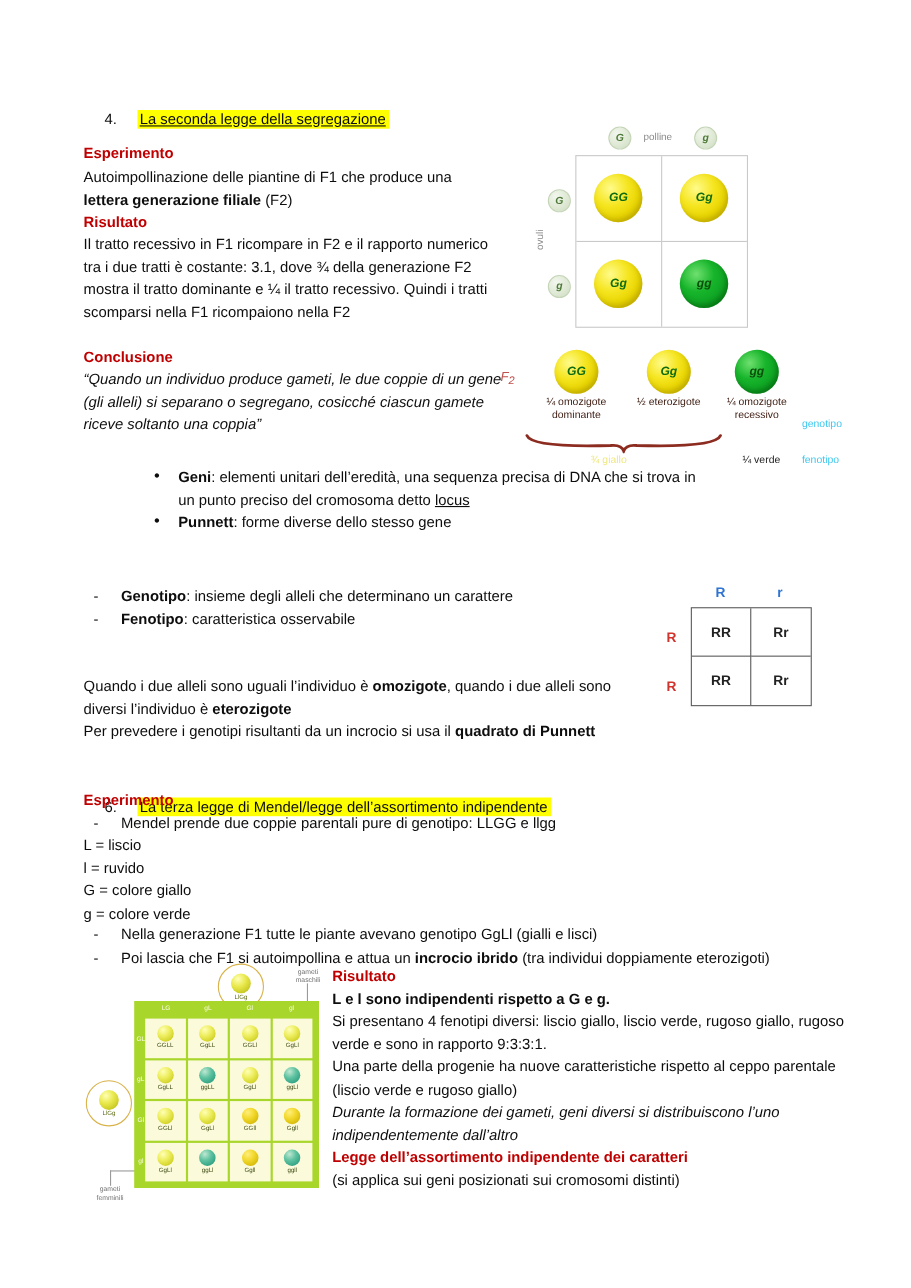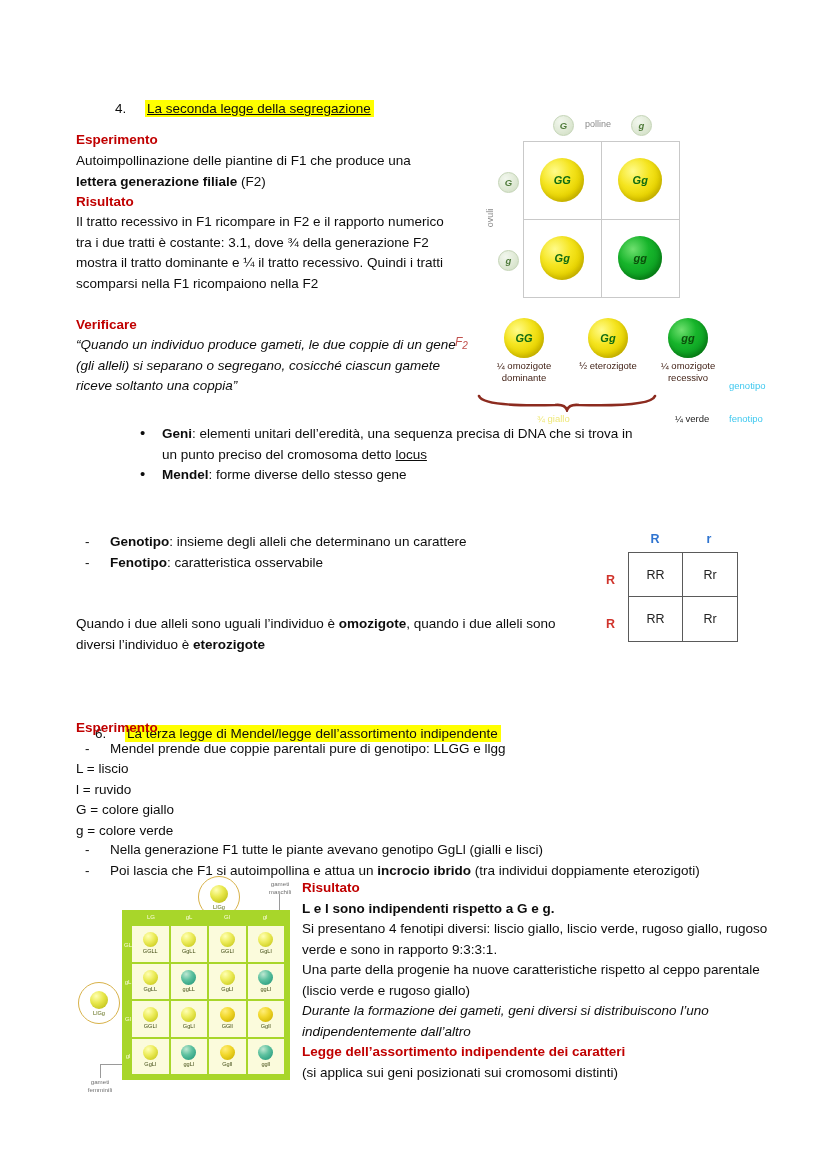--- a/index.html
+++ b/index.html
@@ -135,21 +135,21 @@
   #rr-punnett { position: absolute; left: 600px; top: 530px; width: 150px; height: 120px; }
   .rgrid {
     position: absolute; left: 28px; top: 22px;
     width: 108px; height: 88px;
     border: 1.4px solid #5a5a5a;
     display: grid; grid-template-columns: 1fr 1fr; grid-template-rows: 1fr 1fr;
   }
   .rgrid > div {
     border-right: 1.4px solid #5a5a5a; border-bottom: 1.4px solid #5a5a5a;
     display: flex; align-items: center; justify-content: center;
-    font-size: 12.5px; font-weight: normal; color: #222;
+    font-size: 12.5px; font-weight: bold; color: #222;
   }
   .rgrid > div:nth-child(2n) { border-right: none; }
   .rgrid > div:nth-child(n+3) { border-bottom: none; }
   .rtop { position: absolute; top: 2px; font-size: 12.5px; font-weight: bold; color: #2f74d0; width: 54px; text-align: center; }
   .rleft { position: absolute; left: 6px; font-size: 12.5px; font-weight: bold; color: #d0342c; }
 
   
   #dihybrid { position: absolute; left: 80px; top: 878px; width: 225px; height: 220px; }
   .dbox {
     position: absolute; left: 42px; top: 32px;
@@ -208,42 +208,42 @@
   .leader { position: absolute; background: #9a9a9a; }
 
   
   #sec6-text { position: absolute; left: 302px; top: 878px; width: 480px; }
 </style>
 </head>
 <body>
 
 <div class="page">
 
-  <div class="numhead" style="left:95px; top:99px;margin-left:20px;">
+  <div class="numhead" style="left:95px; top:99px;">
     <span class="num">4.</span><span class="ttl u">La seconda legge della segregazione</span>
   </div>
 
   <div class="para red" style="left:76px; top:130px;">Esperimento</div>
   <div class="para" style="left:76px; top:151px; width:400px;">
     <span>Autoimpollinazione delle piantine di F1 che produce una</span><br>
     <span class="b">lettera generazione filiale</span><span> (F2)</span>
   </div>
 
   <div class="para red" style="left:76px; top:192px;">Risultato</div>
   <div class="para" style="left:76px; top:212px; width:382px;">Il tratto recessivo in F1 ricompare in F2 e il rapporto numerico tra i due tratti è costante: 3.1, dove ¾ della generazione F2 mostra il tratto dominante e ¼ il tratto recessivo. Quindi i tratti scomparsi nella F1 ricompaiono nella F2</div>
 
-  <div class="para red" style="left:76px; top:315px;">Verificare</div>
+  <div class="para red" style="left:76px; top:315px;">Conclusione</div>
   <div class="para i" style="left:76px; top:335px; width:388px;">“Quando un individuo produce gameti, le due coppie di un gene (gli alleli) si separano o segregano, cosicché ciascun gamete riceve soltanto una coppia”</div>
 
   <ul class="blist" style="left:110px; top:412px; width:500px;">
     <li>
       <span class="b">Geni</span><span>: elementi unitari dell’eredità, una sequenza precisa di DNA che si trova in un punto preciso del cromosoma detto </span><span class="u">locus</span>
     </li>
     <li>
-      <span class="b">Mendel</span><span>: forme diverse dello stesso gene</span>
+      <span class="b">Punnett</span><span>: forme diverse dello stesso gene</span>
     </li>
   </ul>
 
   <div id="f2-punnett">
     <div class="gam" style="position:absolute; left:63px; top:7px;">
         <span>G</span>
       </div>
     <div class="axlab" style="left:95px; top:11px;">polline</div>
     <div class="gam" style="position:absolute; left:141px; top:7px;">
         <span>g</span>
@@ -316,20 +316,23 @@
   </div>
 
 
   <ul class="dlist" style="left:76px; top:532px; width:520px;">
     <li><span class="b">Genotipo</span><span>: insieme degli alleli che determinano un carattere</span></li>
     <li><span class="b">Fenotipo</span><span>: caratteristica osservabile</span></li>
   </ul>
 
   <div class="para" style="left:76px; top:614px; width:520px;">
     <span>Quando i due alleli sono uguali l’individuo è </span><span class="b">omozigote</span><span>, quando i due alleli sono diversi l’individuo è </span><span class="b">eterozigote</span>
+  </div>
+  <div class="para" style="left:76px; top:655px; width:540px;">
+    <span>Per prevedere i genotipi risultanti da un incrocio si usa il </span><span class="b">quadrato di Punnett</span>
   </div>
 
   <div id="rr-punnett">
     <div class="rtop" style="left:28px;">R</div>
     <div class="rtop" style="left:82px;">r</div>
     <div class="rleft" style="top:43px;">R</div>
     <div class="rleft" style="top:87px;">R</div>
     <div class="rgrid">
       <div>RR</div>
       <div>Rr</div>

